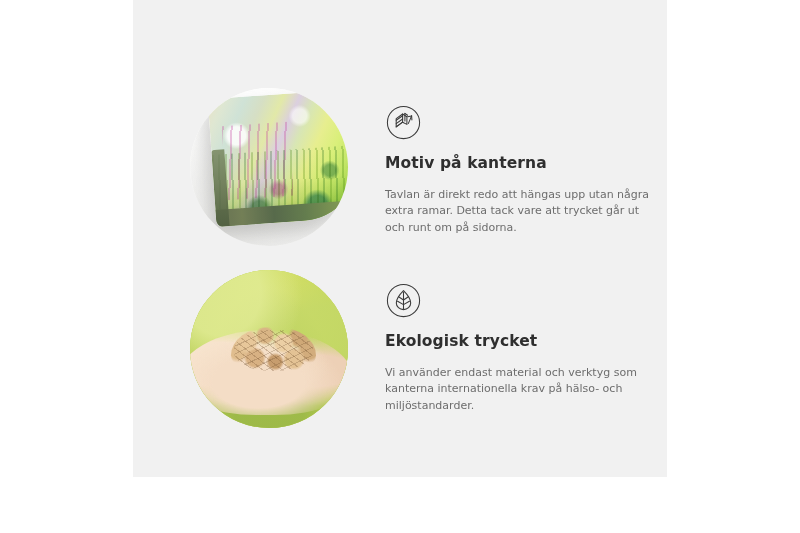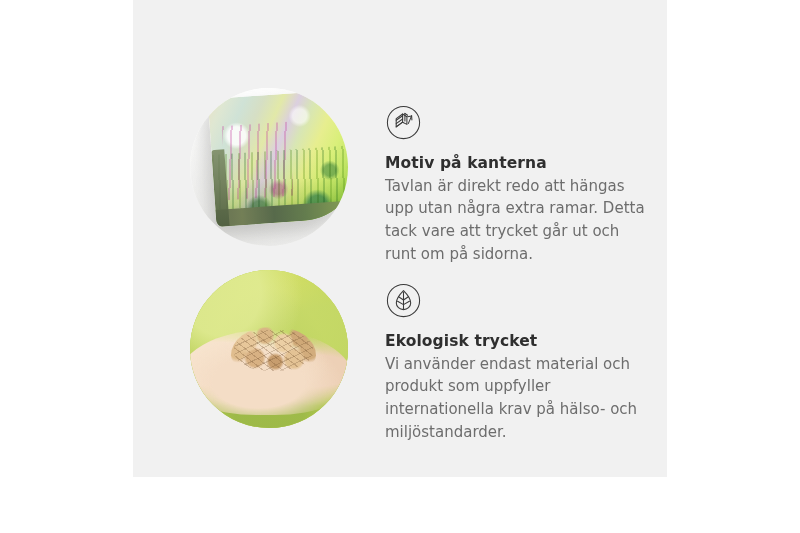--- a/index.html
+++ b/index.html
@@ -242,22 +242,22 @@
 
   .feature-title {
     margin: 13px 0 0 0;
     font-size: 15.5px;
     font-weight: 600;
     color: #2f2f2f;
     letter-spacing: 0.1px;
     line-height: 1.2;
   }
   .feature-body {
-    margin: 2px 0 0 0;
-    font-size: 15px;
+    margin: 14px 0 0 0;
+    font-size: 11px;
     line-height: 1.52;
     color: #6d6d6d;
     max-width: 266px;
   }
 </style>
 </head>
 <body>
 
 <div id="stage">
 
@@ -316,18 +316,18 @@
             <circle cx="18.5" cy="18.5" r="16.1"></circle>
             <path d="M18.5 8.6 C13.4 13.6 11.3 17.6 11.3 21.0 C11.3 24.7 14.6 27.6 18.5 27.6 C22.4 27.6 25.7 24.7 25.7 21.0 C25.7 17.6 23.6 13.6 18.5 8.6 Z"></path>
             <path d="M18.5 10.2 L18.5 27.3"></path>
             <path d="M18.5 18.0 L13.6 14.7"></path>
             <path d="M18.5 18.0 L23.4 14.7"></path>
             <path d="M18.5 22.6 L12.6 19.2"></path>
             <path d="M18.5 22.6 L24.4 19.2"></path>
           </svg>
         </span>
         <h3 class="feature-title">Ekologisk trycket</h3>
-        <p class="feature-body">Vi använder endast material och produkt som uppfyller internationella krav på hälso- och miljöstandarder.</p>
+        <p class="feature-body">Vi använder endast material och verktyg som kanterna internationella krav på hälso- och miljöstandarder.</p>
       </div>
     </div>
 
   </div>
 </div>
 
 </body></html>

